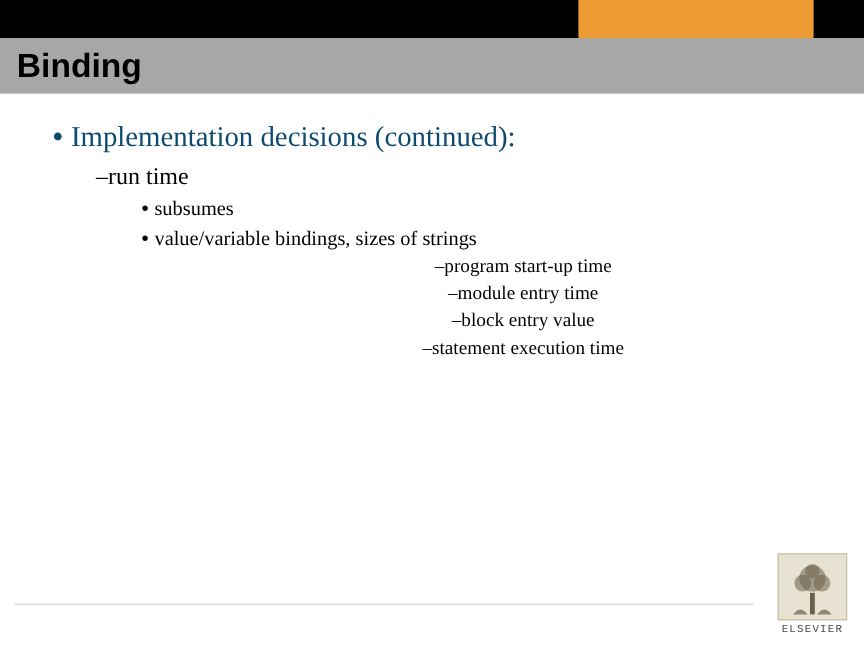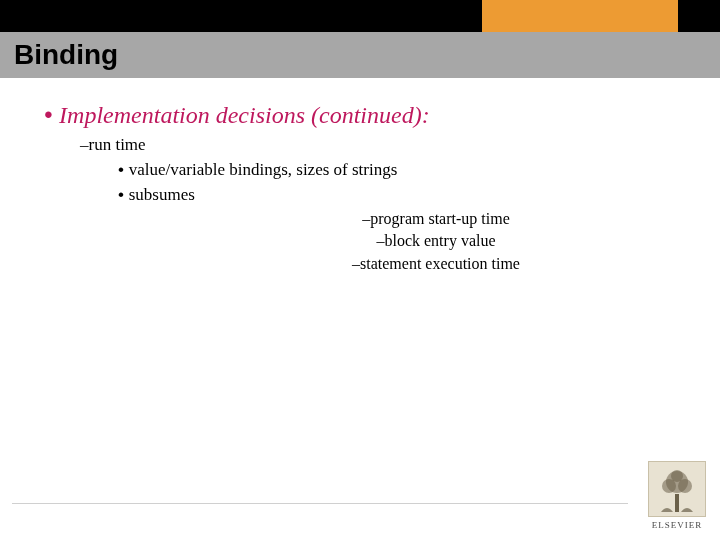--- a/index.html
+++ b/index.html
@@ -44,29 +44,28 @@
     color: #000000;
   }
   .content {
     position: absolute;
     top: 100px;
     left: 0;
     width: 100%;
   }
   .level1 {
     font-size: 24px;
-    color: #be185d;
+    color: #0c4a6e;
     padding-left: 58px;
     text-indent: -14px;
     line-height: 1.25;
-    font-style: italic;
   }
   .level1 .bullet { font-family: Arial, sans-serif; }
   .level2 {
-    font-size: 17px;
+    font-size: 20px;
     color: #000000;
     padding-left: 92px;
     text-indent: -12px;
     line-height: 1.35;
     margin-top: 4px;
   }
   .level3 {
     font-size: 17px;
     color: #000000;
     padding-left: 128px;
@@ -97,21 +96,21 @@
     border: 1px solid #c9c0a8;
     position: relative;
     margin: 0 auto;
   }
   .logo-tree {
     position: absolute;
     left: 50%; top: 6px;
     transform: translateX(-50%);
   }
   .logo-label {
-    font-family: Liberation Serif, serif;
+    font-family: Liberation Mono, monospace;
     font-size: 9px;
     letter-spacing: 1px;
     color: #4a4a4a;
     margin-top: 3px;
   }
   .bottom-rule {
     position: absolute;
     left: 12px;
     right: 92px;
     bottom: 36px;
@@ -130,27 +129,30 @@
 </div>
 
 <div class="content">
   <div class="level1">
     <span class="bullet">• </span><span>Implementation decisions (continued):</span>
   </div>
   <div class="level2">
     <span>–</span><span>run time</span>
   </div>
   <div class="level3">
-    <span class="bullet">• </span><span>value/variable bindings, sizes of strings</span>
+    <span class="bullet">• </span><span>subsumes</span>
   </div>
   <div class="level3">
-    <span class="bullet">• </span><span>subsumes</span>
+    <span class="bullet">• </span><span>value/variable bindings, sizes of strings</span>
   </div>
   <div class="level4">
     <span>–</span><span>program start-up time</span>
+  </div>
+  <div class="level4">
+    <span>–</span><span>module entry time</span>
   </div>
   <div class="level4">
     <span>–</span><span>block entry value</span>
   </div>
   <div class="level4">
     <span>–</span><span>statement execution time</span>
   </div>
 </div>
 
 <div class="bottom-rule"></div>

